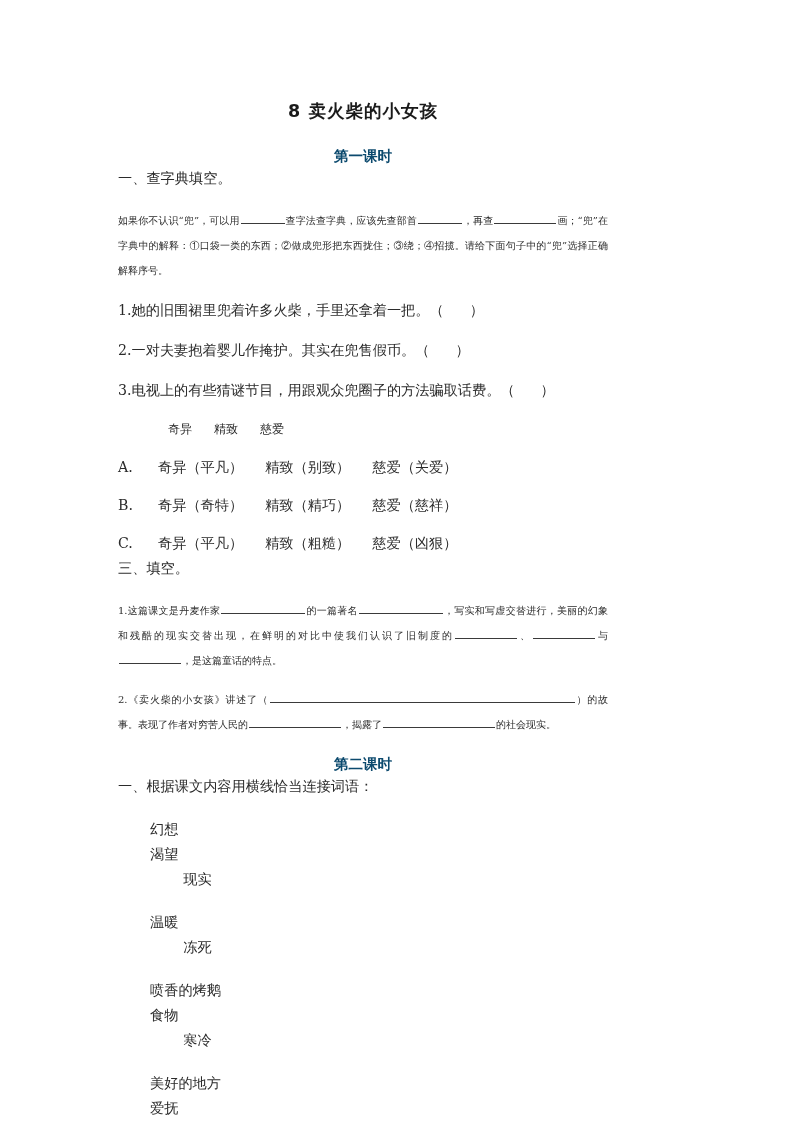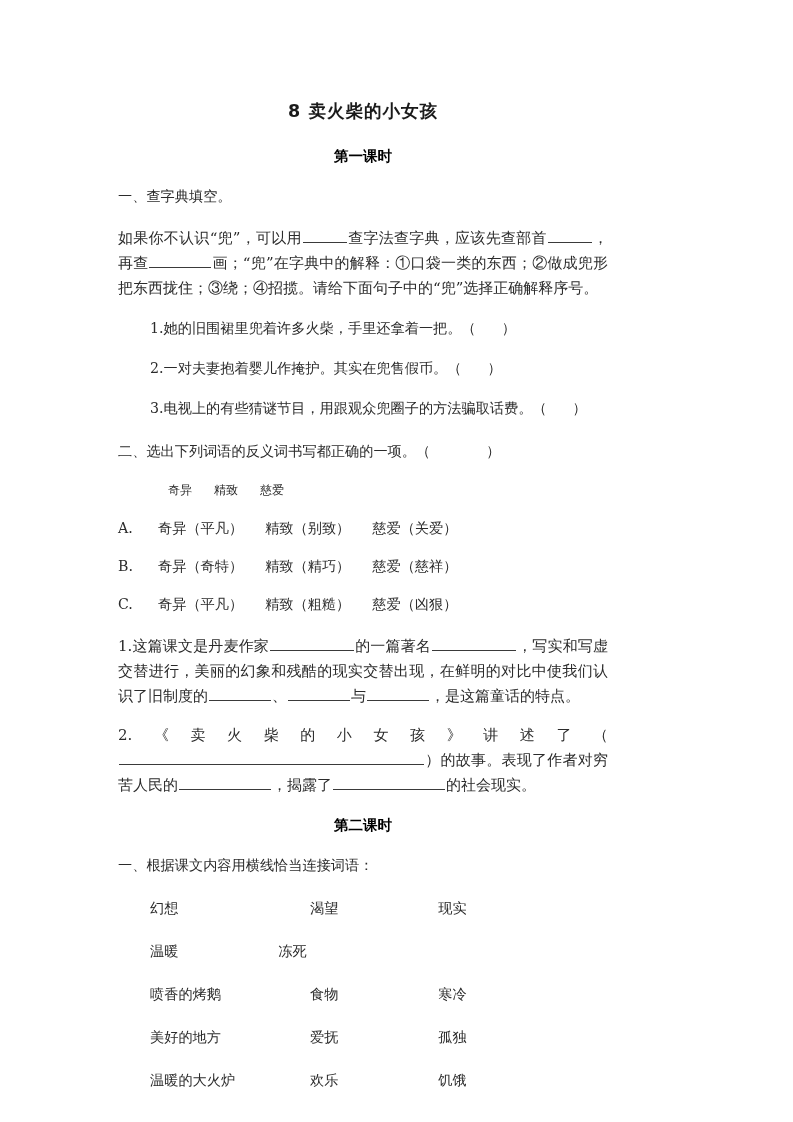--- a/index.html
+++ b/index.html
@@ -32,49 +32,47 @@
     color: #1a1a1a;
     letter-spacing: 1px;
     margin: 0;
     padding-top: 99px;
   }
   .session-title {
     font-family: "DejaVu Sans", "Liberation Sans", sans-serif;
     font-weight: bold;
     font-size: 14.5px;
     text-align: center;
-    color: #000000;
+    color: #0c4a6e;
     margin: 0;
     padding-top: 24px;
   }
   .session-title.second {
     padding-top: 18px;
   }
 
   
   .block {
-    font-size: 15px;
+    font-size: 10px;
     line-height: 25px;
     margin-top: 17px;
     text-align: justify;
     text-justify: inter-ideograph;
   }
   .block.tight {
     margin-top: 14px;
   }
   .sec-head {
     font-size: 14.2px;
     line-height: 25px;
-    margin-top: 18px;
   }
   .q-item {
     font-size: 14.2px;
     line-height: 25px;
     margin-top: 15px;
-    margin-left: 32px;
   }
 
   
   .blank {
     display: inline-block;
     border-bottom: 1px solid #3a3a3a;
     vertical-align: baseline;
     height: 15px;
     margin: 0 1px;
   }
@@ -117,20 +115,21 @@
   
   .match-table {
     margin-top: 14px;
     padding-left: 32px;
     font-size: 14.2px;
   }
   .match-row {
     display: flex;
     line-height: 25px;
     margin-top: 18px;
+    flex-direction: column;
   }
   .match-row .col-a { width: 160px; flex: none; }
   .match-row .col-b { width: 95px;  flex: none; }
   .match-row .col-c { width: 95px;  flex: none; text-align: center; }
 </style>
 </head>
 <body>
 
 <div class="page">
 
@@ -149,23 +148,20 @@
   </div>
 
   <div class="q-item">
     <span>2.一对夫妻抱着婴儿作掩护。其实在兜售假币。（</span><span class="paren-gap"></span><span>）</span>
   </div>
 
   <div class="q-item">
     <span>3.电视上的有些猜谜节目，用跟观众兜圈子的方法骗取话费。（</span><span class="paren-gap"></span><span>）</span>
   </div>
 
-  <div class="sec-head">
-    <span>二、选出下列词语的反义词书写都正确的一项。（</span><span class="paren-gap wide"></span><span>）</span>
-  </div>
 
   <div class="word-sample">
     <span>奇异</span><span>精致</span><span>慈爱</span>
   </div>
 
   <div class="options">
     <div class="option-row">
       <span class="option-label">A.</span>
       <span class="option-parts">
         <span>奇异（平凡）</span>
@@ -184,20 +180,21 @@
     <div class="option-row">
       <span class="option-label">C.</span>
       <span class="option-parts">
         <span>奇异（平凡）</span>
           <span>精致（粗糙）</span>
           <span>慈爱（凶狠）</span>
       </span>
     </div>
   </div>
 
+  <div class="sec-head">三、填空。</div>
 
   <div class="block">
     <span>1.这篇课文是丹麦作家</span><span class="blank w-m"></span><span>的一篇著名</span><span class="blank w-m"></span><span>，写实和写虚交替进行，美丽的幻象和残酷的现实交替出现，在鲜明的对比中使我们认识了旧制度的</span><span class="blank w-s"></span><span>、</span><span class="blank w-s"></span><span>与</span><span class="blank w-s"></span><span>，是这篇童话的特点。</span>
   </div>
 
   <div class="block tight">
     <span>2.《卖火柴的小女孩》讲述了（</span><span class="blank w-xxl"></span><span>）的故事。表现了作者对穷苦人民的</span><span class="blank w-l"></span><span>，揭露了</span><span class="blank w-xl"></span><span>的社会现实。</span>
   </div>
 
   <h2 class="session-title second">第二课时</h2>

